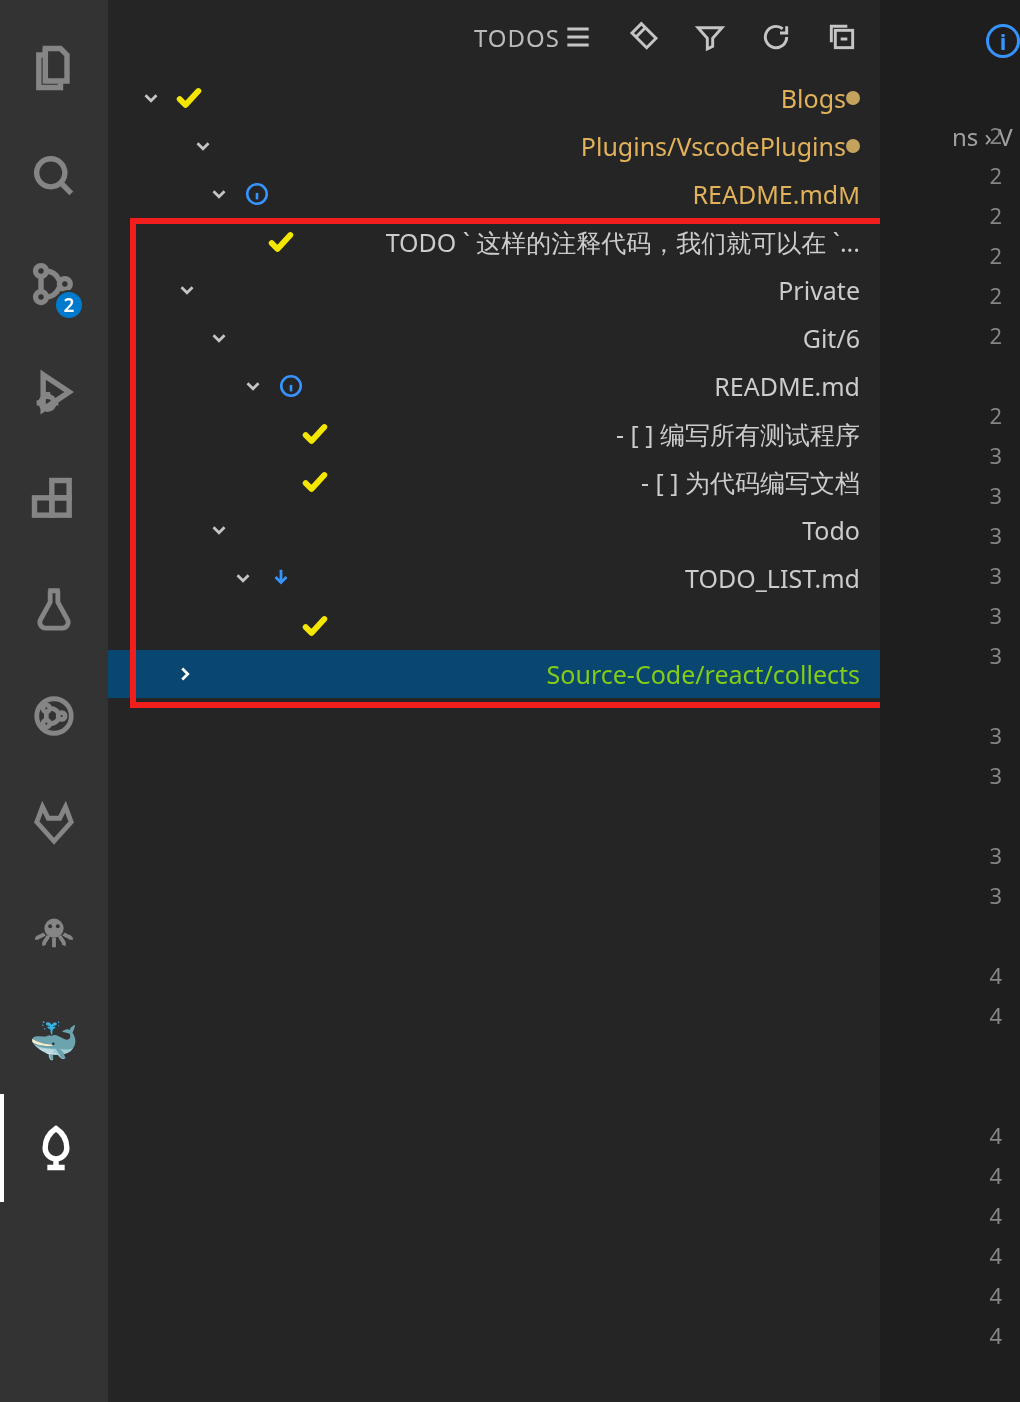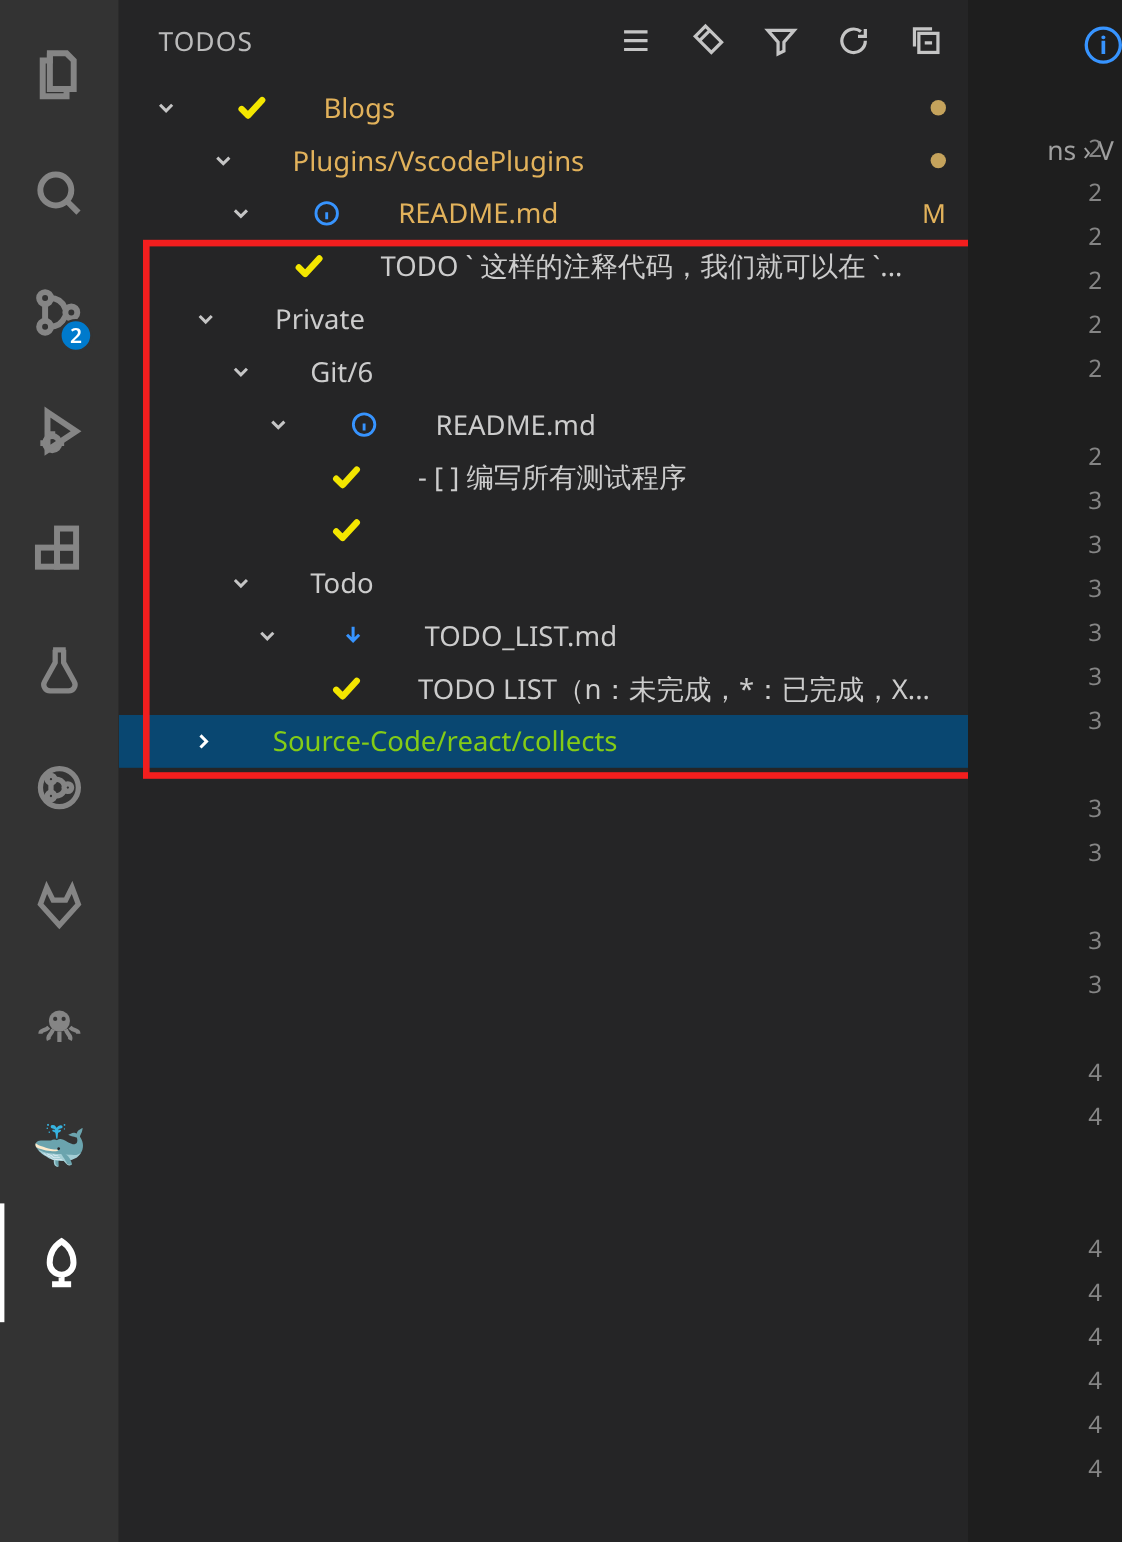--- a/index.html
+++ b/index.html
@@ -41,20 +41,21 @@
     display: flex; align-items: center; justify-content: center;
     border: 2px solid #333333;
   }
 
   
   .sidebar {
     flex: 1 1 auto;
     background: #252526;
     display: flex; flex-direction: column;
     min-width: 0;
+    text-align: right;
   }
   .sb-header {
     height: 74px;
     display: flex; align-items: center;
     padding: 0 20px 0 36px;
     color: #bbbbbb;
     letter-spacing: 1px;
   }
   .sb-title { flex: 1; font-size: 24px; }
   .sb-actions { display: flex; gap: 30px; align-items: center; }
@@ -62,21 +63,20 @@
   .sb-actions svg { width: 32px; height: 32px; stroke: #c5c5c5; fill: none; stroke-width: 2.2; }
 
   .tree { flex:1; overflow:hidden; position: relative; }
   .row {
     height: 48px;
     display: flex; align-items: center;
     padding-right: 20px;
     white-space: nowrap; overflow: hidden;
     font-size: 25px;
     cursor: pointer;
-    gap: 40px;
   }
   .row .twisty {
     width: 30px; height: 30px; flex:0 0 auto;
     display:flex; align-items:center; justify-content:center;
     margin-right: 8px;
   }
   .row .twisty svg { width:22px; height:22px; stroke:#c5c5c5; fill:none; stroke-width:3;}
   .row .ico { width:30px; flex:0 0 auto; display:flex; align-items:center; justify-content:center; margin-right:10px;}
   .row .lbl { flex:1; overflow:hidden; text-overflow:ellipsis; }
   .row .decor { flex:0 0 auto; margin-left:auto; }
@@ -320,20 +320,21 @@
           </svg>
         </span>
       <span class="lbl">- [ ] 编写所有测试程序</span>
     </div>
     <div class="row" style="padding-left:192px">
       <span class="ico check">
           <svg viewBox="0 0 24 24">
             <path d="M4 13l5 5L20 6"></path>
           </svg>
         </span>
+      <span class="lbl">- [ ] 为代码编写文档</span>
     </div>
 
     <div class="row" style="padding-left:96px">
       <span class="twisty">
           <svg viewBox="0 0 24 24">
             <path d="M6 9l6 6 6-6"></path>
           </svg>
         </span>
       <span class="lbl">Todo</span>
     </div>
@@ -349,21 +350,20 @@
           </svg>
         </span>
       <span class="lbl">TODO_LIST.md</span>
     </div>
     <div class="row" style="padding-left:192px">
       <span class="ico check">
           <svg viewBox="0 0 24 24">
             <path d="M4 13l5 5L20 6"></path>
           </svg>
         </span>
-      <span class="lbl">TODO LIST（n：未完成，*：已完成，X...</span>
     </div>
 
     <div class="row selected" style="padding-left:62px">
       <span class="twisty">
           <svg viewBox="0 0 24 24">
             <path d="M9 6l6 6-6 6"></path>
           </svg>
         </span>
       <span class="lbl">Source-Code/react/collects</span>
     </div>

